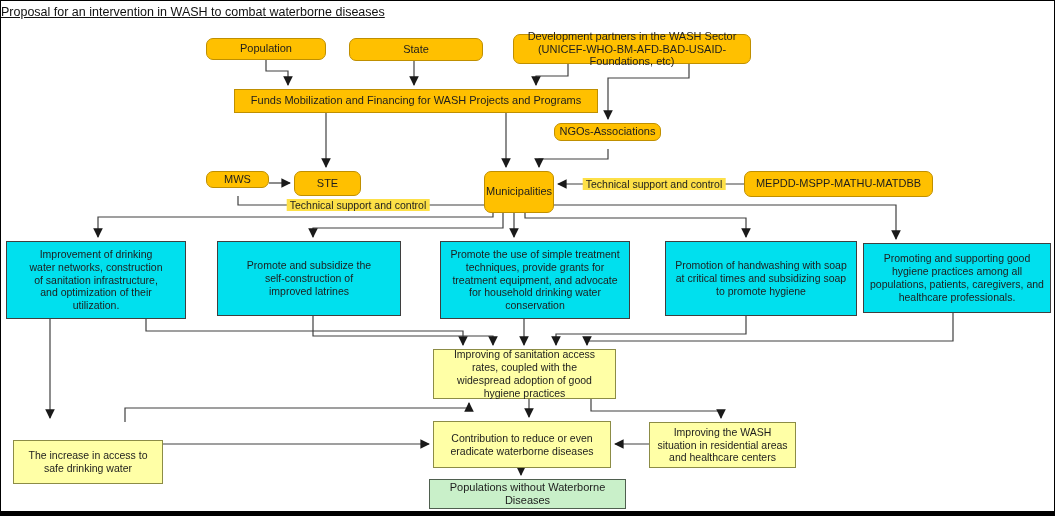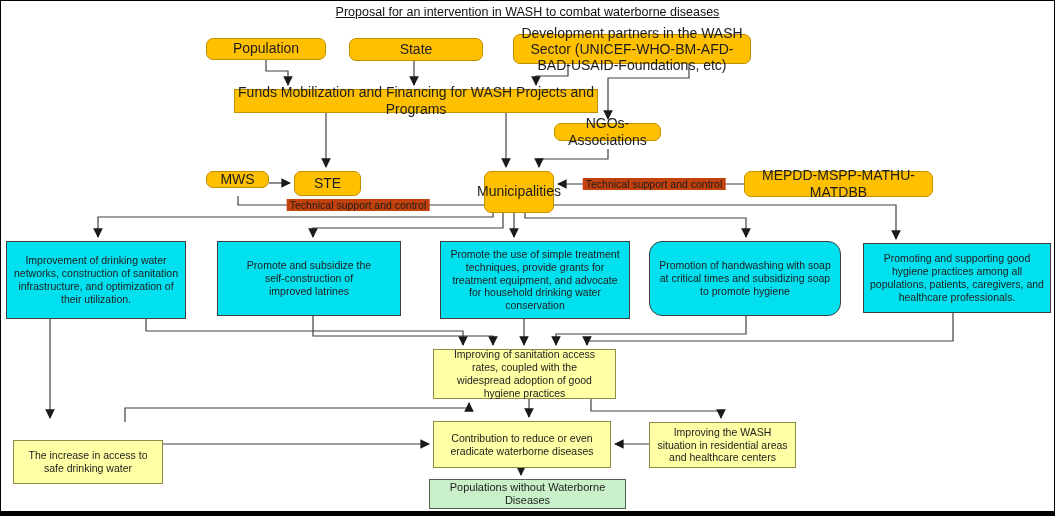--- a/index.html
+++ b/index.html
@@ -12,49 +12,49 @@
     font-family:"Liberation Sans", sans-serif;
     overflow:hidden;
   }
   #connectors{position:absolute;left:0;top:0;width:1055px;height:516px;z-index:1;}
   .node{
     position:absolute;z-index:2;
     display:flex;align-items:center;justify-content:center;
     text-align:center;color:#1d1d1d;
     box-sizing:border-box;line-height:1.22;
   }
-  .orange{background:#FFC000;border:1.5px solid #BF8F00;border-radius:7px;font-size:14px;}
+  .orange{background:#FFC000;border:1.5px solid #BF8F00;border-radius:7px;font-size:11px;}
   .orange.square{border-radius:0;}
   .cyan{background:#00E0EE;border:1.5px solid #3f3f3f;font-size:10.5px;}
   .yellow{background:#FFFFA6;border:1.5px solid #8C8C46;font-size:10.5px;}
   .green{background:#C9F0C9;border:1.5px solid #4f5f4f;font-size:11px;}
   .linelabel{
-    position:absolute;z-index:3;background:#c2410c;
+    position:absolute;z-index:3;background:#fde047;
     font-size:10.5px;color:#1d1d1d;padding:0 3px;white-space:nowrap;
     transform:translate(-50%,-50%);
   }
   #title{
     position:absolute;z-index:2;left:0;top:4px;width:100%;
-    text-align:center;font-size:12.5px;color:#111;
+    text-align:left;font-size:12.5px;color:#111;
     text-decoration:underline;
   }
   
   #population{left:205px;top:37px;width:120px;height:22px;}
   #state{left:348px;top:37px;width:134px;height:23px;}
   #dev{left:512px;top:33px;width:238px;height:30px;line-height:1.15;}
   #funds{left:233px;top:88px;width:364px;height:24px;}
   #ngos{left:553px;top:122px;width:107px;height:18px;}
   #mws{left:205px;top:170px;width:63px;height:17px;}
   #ste{left:293px;top:170px;width:67px;height:25px;}
   #muni{left:483px;top:170px;width:70px;height:42px;}
   #mepdd{left:743px;top:170px;width:189px;height:26px;}
-  #cyan1{left:5px;top:240px;width:180px;height:78px;padding:0 6px;}
+  #cyan1{left:5px;top:240px;width:180px;height:78px;padding:0 20px;}
   #cyan2{left:216px;top:240px;width:184px;height:75px;padding:17px 28px;}
   #cyan3{left:432px;top:240px;width:190px;height:78px;padding:0 8px;margin-left:7px;}
-  #cyan4{left:648px;top:240px;width:192px;height:75px;padding:0 8px;border-radius:13px;}
+  #cyan4{left:664px;top:240px;width:192px;height:75px;padding:0 8px;}
   #cyan5{left:862px;top:242px;width:188px;height:70px;padding:0 4px;}
   #sanitation{left:432px;top:348px;width:183px;height:50px;padding:0 10px;}
   #increase{left:12px;top:421px;width:150px;height:44px;padding:0 10px;margin-top:18px;}
   #contribution{left:432px;top:420px;width:178px;height:47px;padding:0 8px;}
   #washsit{left:648px;top:421px;width:147px;height:46px;padding:0 6px;}
   #greenbox{left:428px;top:478px;width:197px;height:30px;}
   #lbl-tech-left{left:357px;top:204px;}
   #lbl-tech-right{left:653px;top:183px;}
 </style>
 </head>

